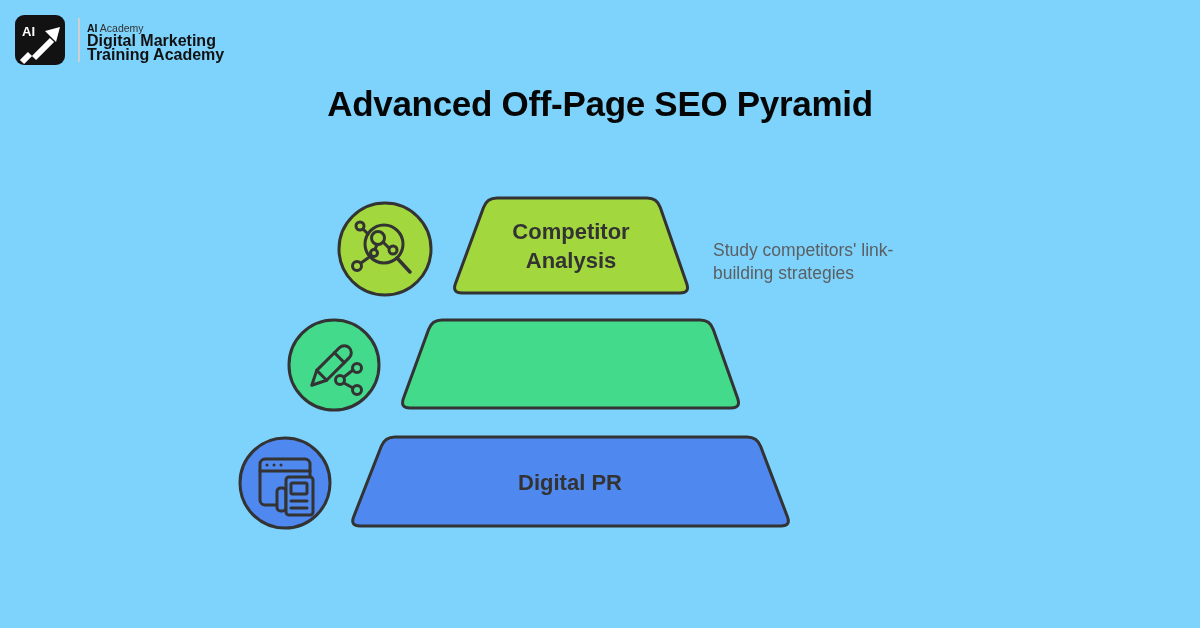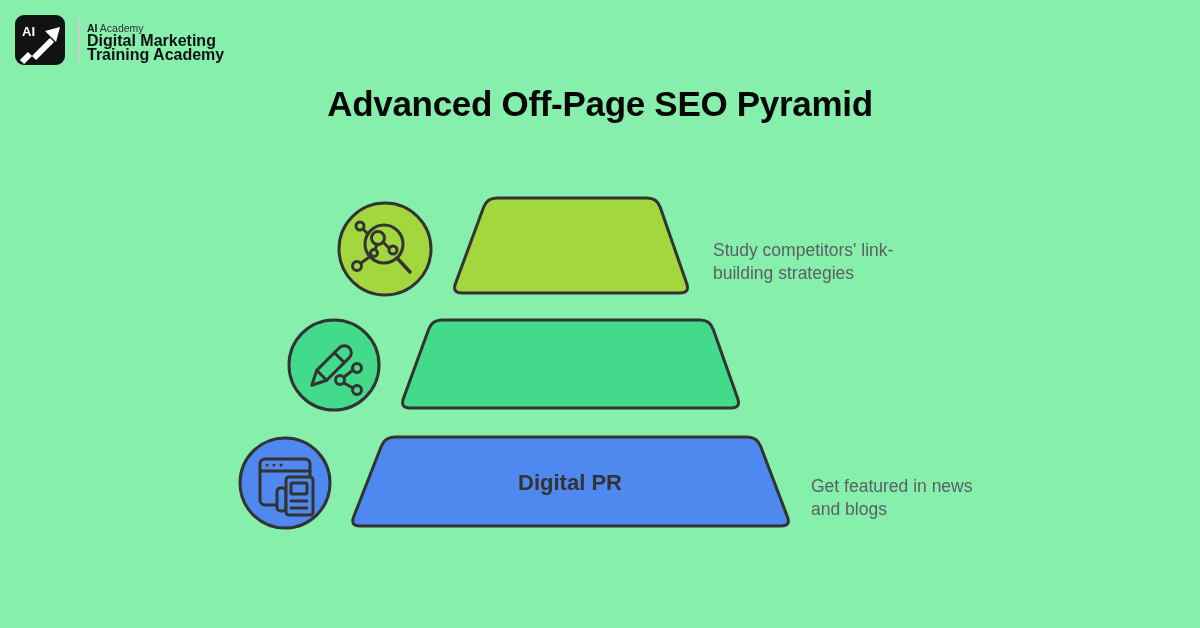--- a/index.html
+++ b/index.html
@@ -1,17 +1,17 @@
 <!DOCTYPE html>
 <html><head>
 <meta charset="utf-8">
 <style>
   html,body { margin:0; padding:0; background:#fff; }
   .canvas {
-    position:relative; width:1200px; height:628px; background:#86efac;
+    position:relative; width:1200px; height:628px; background:#7dd3fc;
     font-family:"Liberation Sans", sans-serif; overflow:hidden;
   }
   .diagram { position:absolute; left:0; top:0; }
 
   
   .brand { position:absolute; left:14px; top:14px; width:280px; height:54px; }
   .brand-mark { position:absolute; left:0; top:0; }
   .brand-divider { position:absolute; left:64px; top:4px; width:2px; height:44px; background:#cfcfcf; }
   .brand-text { position:absolute; left:73px; top:8px; color:#1b1b1b; }
   .brand-tagline { font-size:10.5px; line-height:12px; color:#333; }
@@ -126,20 +126,20 @@
       <g>
         <rect x="277" y="488" width="9" height="23" rx="3.5" fill="#4f88ef"></rect>
         <rect x="286" y="477" width="27" height="38" rx="3" fill="#4f88ef"></rect>
         <rect x="291" y="483" width="16" height="11" rx="1.5"></rect>
         <line x1="291" y1="501" x2="307" y2="501"></line>
         <line x1="291" y1="508" x2="307" y2="508"></line>
       </g>
     </g>
   </svg>
 
+  <div class="tier-label t1">Competitor
+Analysis</div>
   <div class="tier-label t3">Digital PR</div>
 
   <div class="desc d1">Study competitors' link-
 building strategies</div>
-  <div class="desc d3">Get featured in news
-and blogs</div>
 
 </div>
 
 </body></html>

